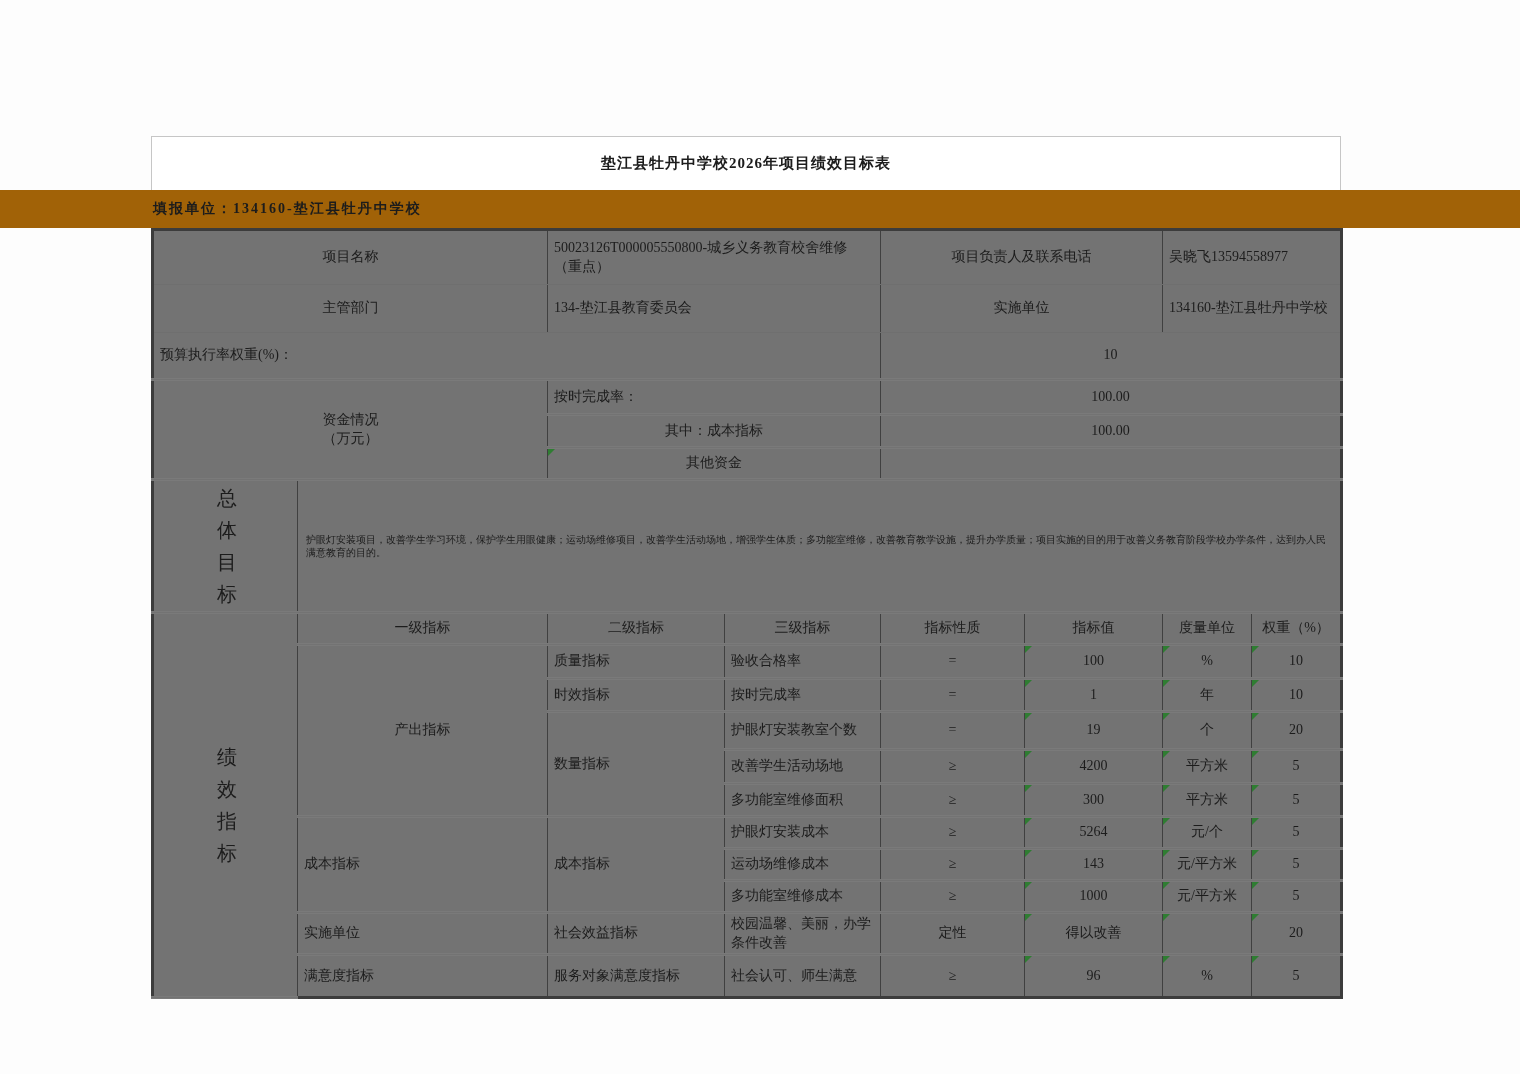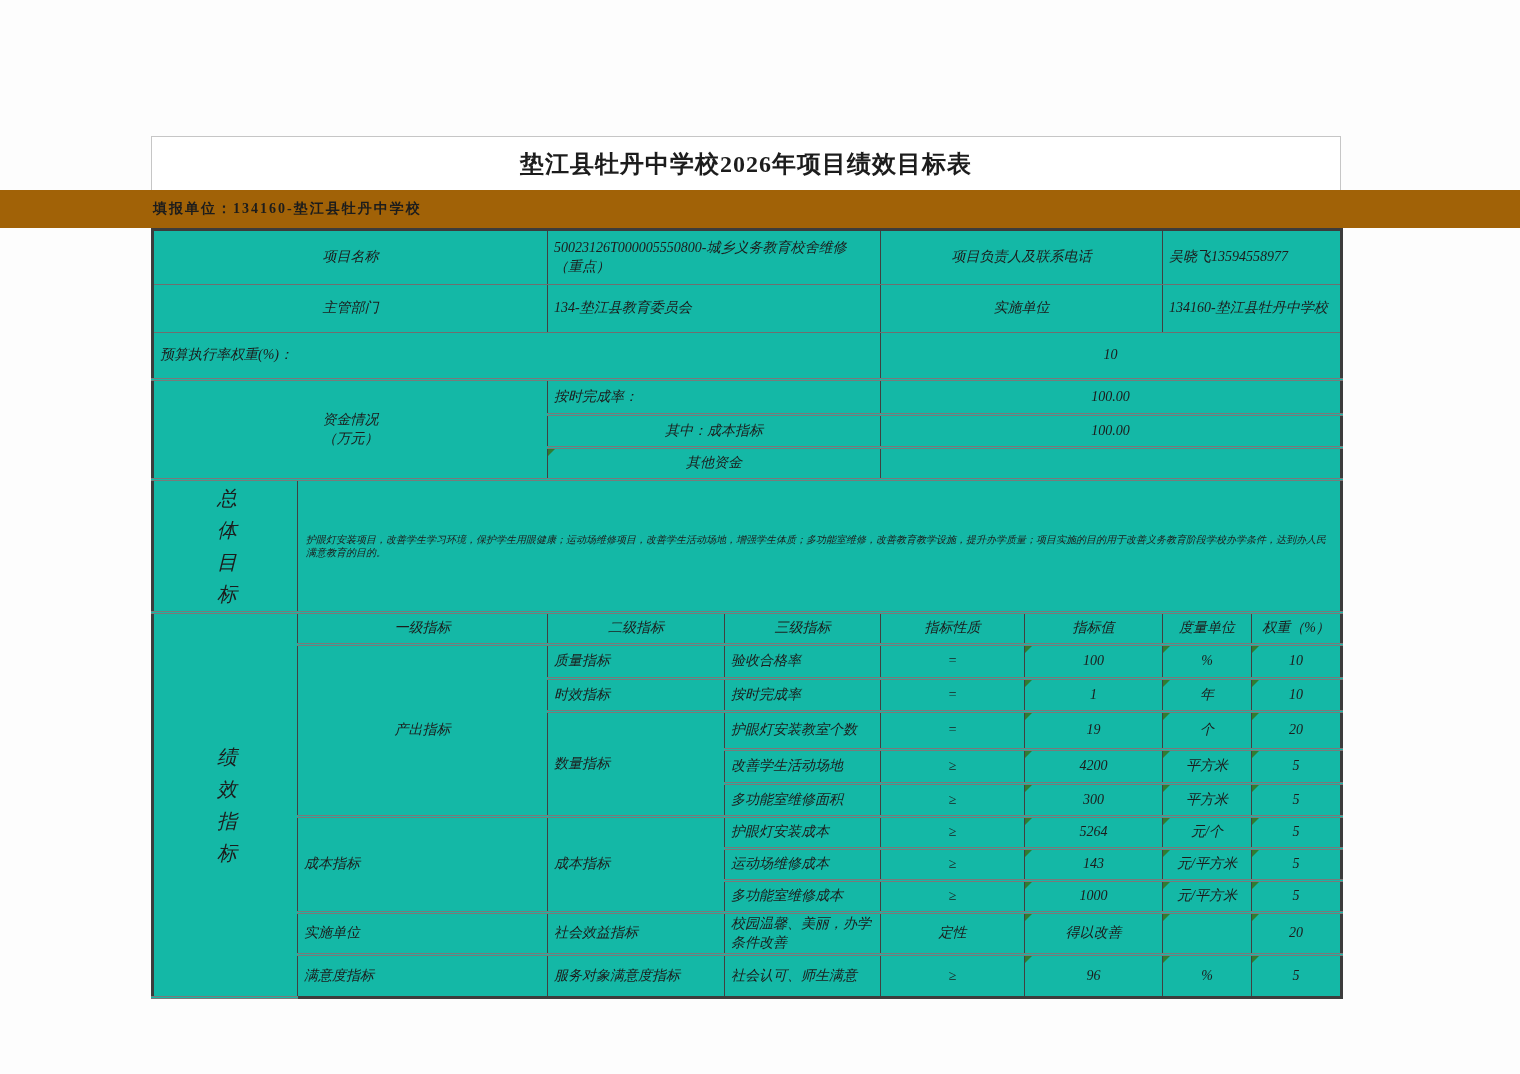--- a/index.html
+++ b/index.html
@@ -1,28 +1,28 @@
 <!DOCTYPE html>
 <html><head>
 <meta charset="utf-8">
 <style>
   html,body{margin:0;padding:0;background:#ffffff;}
   body{font-family:"Liberation Serif","DejaVu Serif",serif;color:#1c1c1c;}
   .stage{position:relative;width:1520px;height:1074px;background:#fdfdfd;overflow:hidden;}
 
   .title-card{position:absolute;left:151px;top:136px;width:1188px;height:53px;
     background:#ffffff;border:1px solid #c6c6c6;display:flex;align-items:center;justify-content:center;}
-  .title-text{font-size:24px;font-weight:bold;letter-spacing:1px;}
+  .title-text{font-size:15px;font-weight:bold;letter-spacing:1px;}
 
   .unit-band{position:absolute;left:0;top:190px;width:1520px;height:38px;background:#a16207;
     display:flex;align-items:center;}
   .unit-text{margin-left:153px;font-size:14px;font-weight:bold;letter-spacing:2px;}
 
   table.tbl{position:absolute;left:151px;top:228px;width:1189px;border-collapse:collapse;
-    table-layout:fixed;background:#14b8a6;border:3px solid #3c3c3c;font-style:italic;}
+    table-layout:fixed;background:#737373;border:3px solid #3c3c3c;}
   td{border-left:1px solid #404040;border-right:1px solid #404040;
      border-top:1px solid #6f6f6f;border-bottom:1px solid #6f6f6f;
      padding:1px 6px;font-size:14px;line-height:1.3;vertical-align:middle;
      position:relative;overflow:hidden;word-break:break-all;}
   tr.dbl > td{border-bottom:3px double #7a7a7a;}
   td.c{text-align:center;}
   td.l{text-align:left;}
   td.r{text-align:center;}
   td.goal{font-size:10px;padding:2px 8px;}
 

